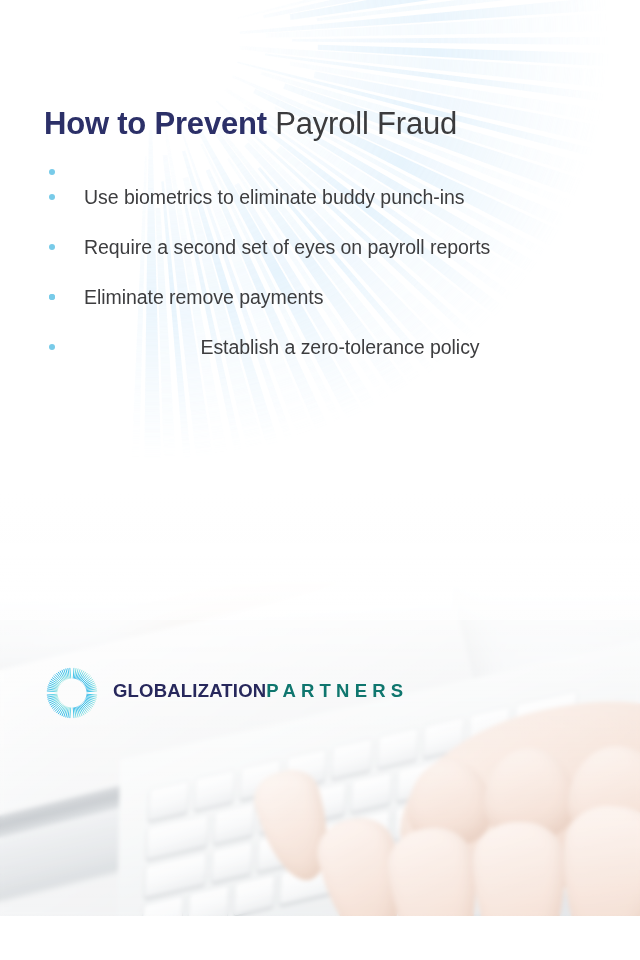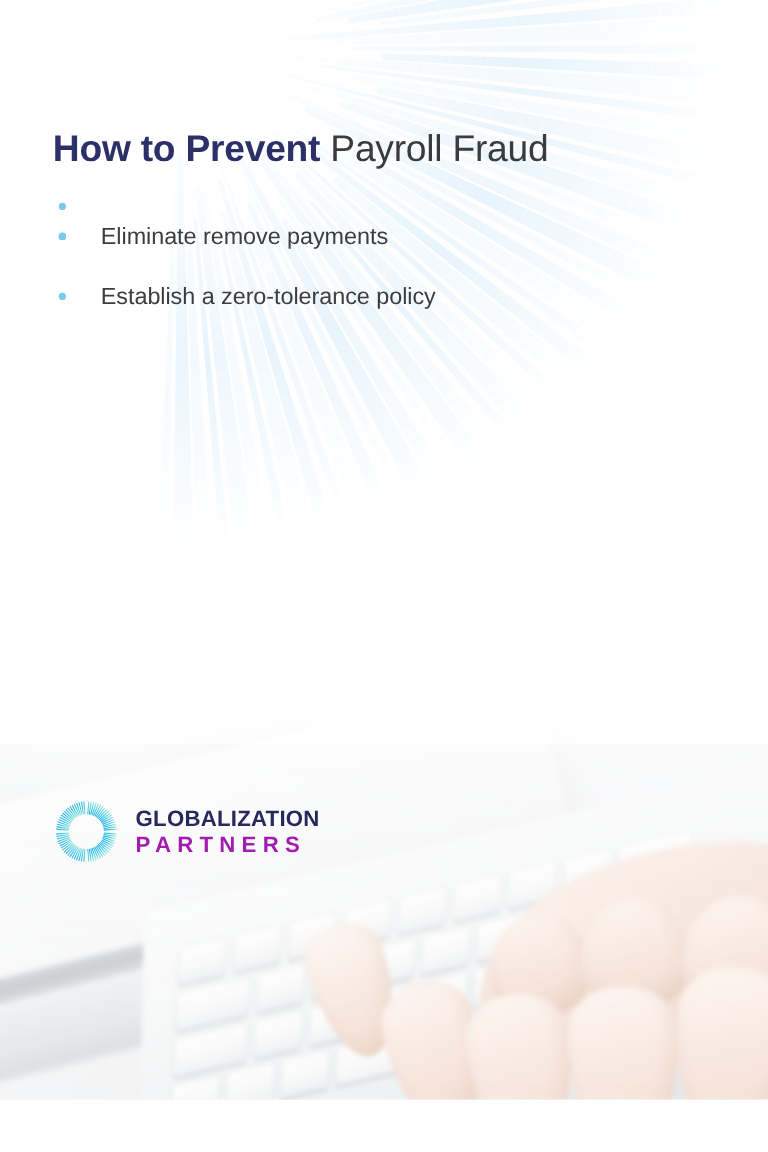--- a/index.html
+++ b/index.html
@@ -277,21 +277,21 @@
   .bullet-item {
     position: relative;
     padding-left: 40px;
     margin-bottom: 25px;
     font-size: 19.5px;
     line-height: 25px;
     color: #3d3d3f;
     font-weight: 400;
     letter-spacing: -0.05px;
   }
-  .bullet-item:last-child { margin-bottom: 0; }
+  .bullet-item:last-child { margin-bottom: 0; text-align: center; }
   .bullet-dot {
     position: absolute;
     left: 5px;
     top: 9px;
     width: 6px;
     height: 6px;
     border-radius: 50%;
     background: #78cbe9;
   }
 
@@ -304,35 +304,34 @@
     align-items: center;
     gap: 13px;
   }
   .logo-mark {
     width: 56px;
     height: 56px;
     flex: none;
   }
   .logo-words {
     display: flex;
-    flex-direction: column;
     justify-content: center;
     line-height: 1;
   }
   .logo-line1 {
     font-size: 18.5px;
     font-weight: 700;
     color: #27285c;
     letter-spacing: 0.2px;
     margin-bottom: 4px;
   }
   .logo-line2 {
     font-size: 18.5px;
     font-weight: 700;
-    color: #a21caf;
+    color: #0f766e;
     letter-spacing: 5.2px;
   }
 </style>
 </head>
 <body>
 
 <div class="poster">
 
   <div class="photo-layer">
     <div class="photo-base"></div>
@@ -467,23 +466,25 @@
   <div class="content">
 
     <h1 class="title"><span class="strong">How to Prevent</span><span class="light"> Payroll Fraud</span></h1>
 
     <ul class="bullet-list">
       <li class="bullet-item">
         <span class="bullet-dot"></span>
       </li>
       <li class="bullet-item">
         <span class="bullet-dot"></span>
+        <span>Use biometrics to eliminate buddy punch-ins</span>
       </li>
       <li class="bullet-item">
         <span class="bullet-dot"></span>
+        <span>Require a second set of eyes on payroll reports</span>
       </li>
       <li class="bullet-item">
         <span class="bullet-dot"></span>
       </li>
       <li class="bullet-item">
         <span class="bullet-dot"></span>
         <span>Eliminate remove payments</span>
       </li>
       <li class="bullet-item">
         <span class="bullet-dot"></span>

